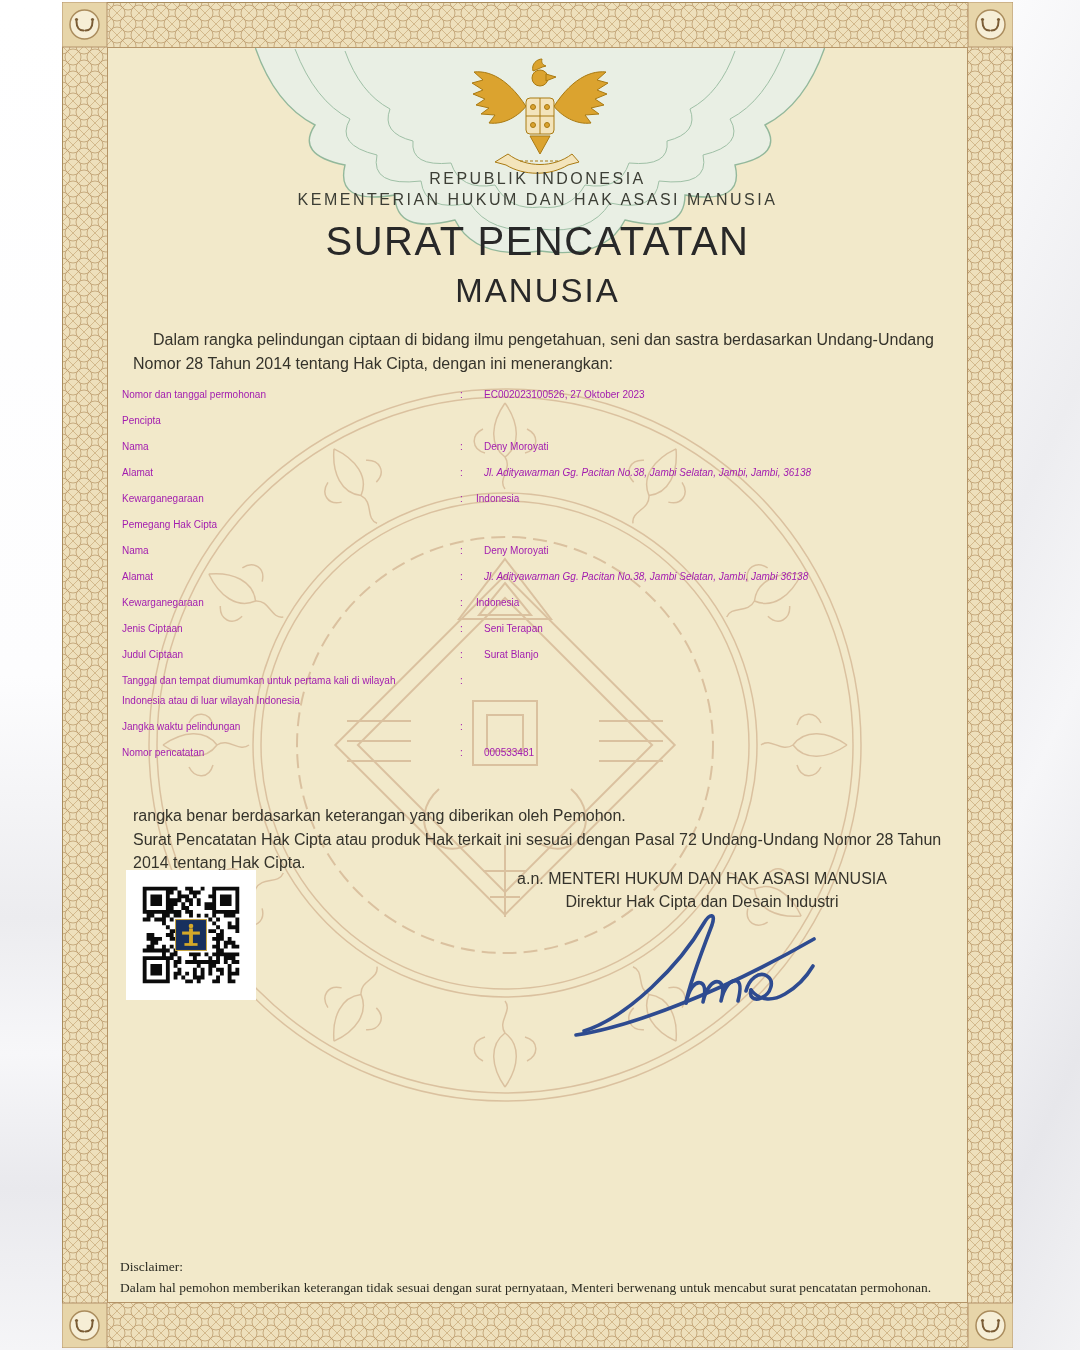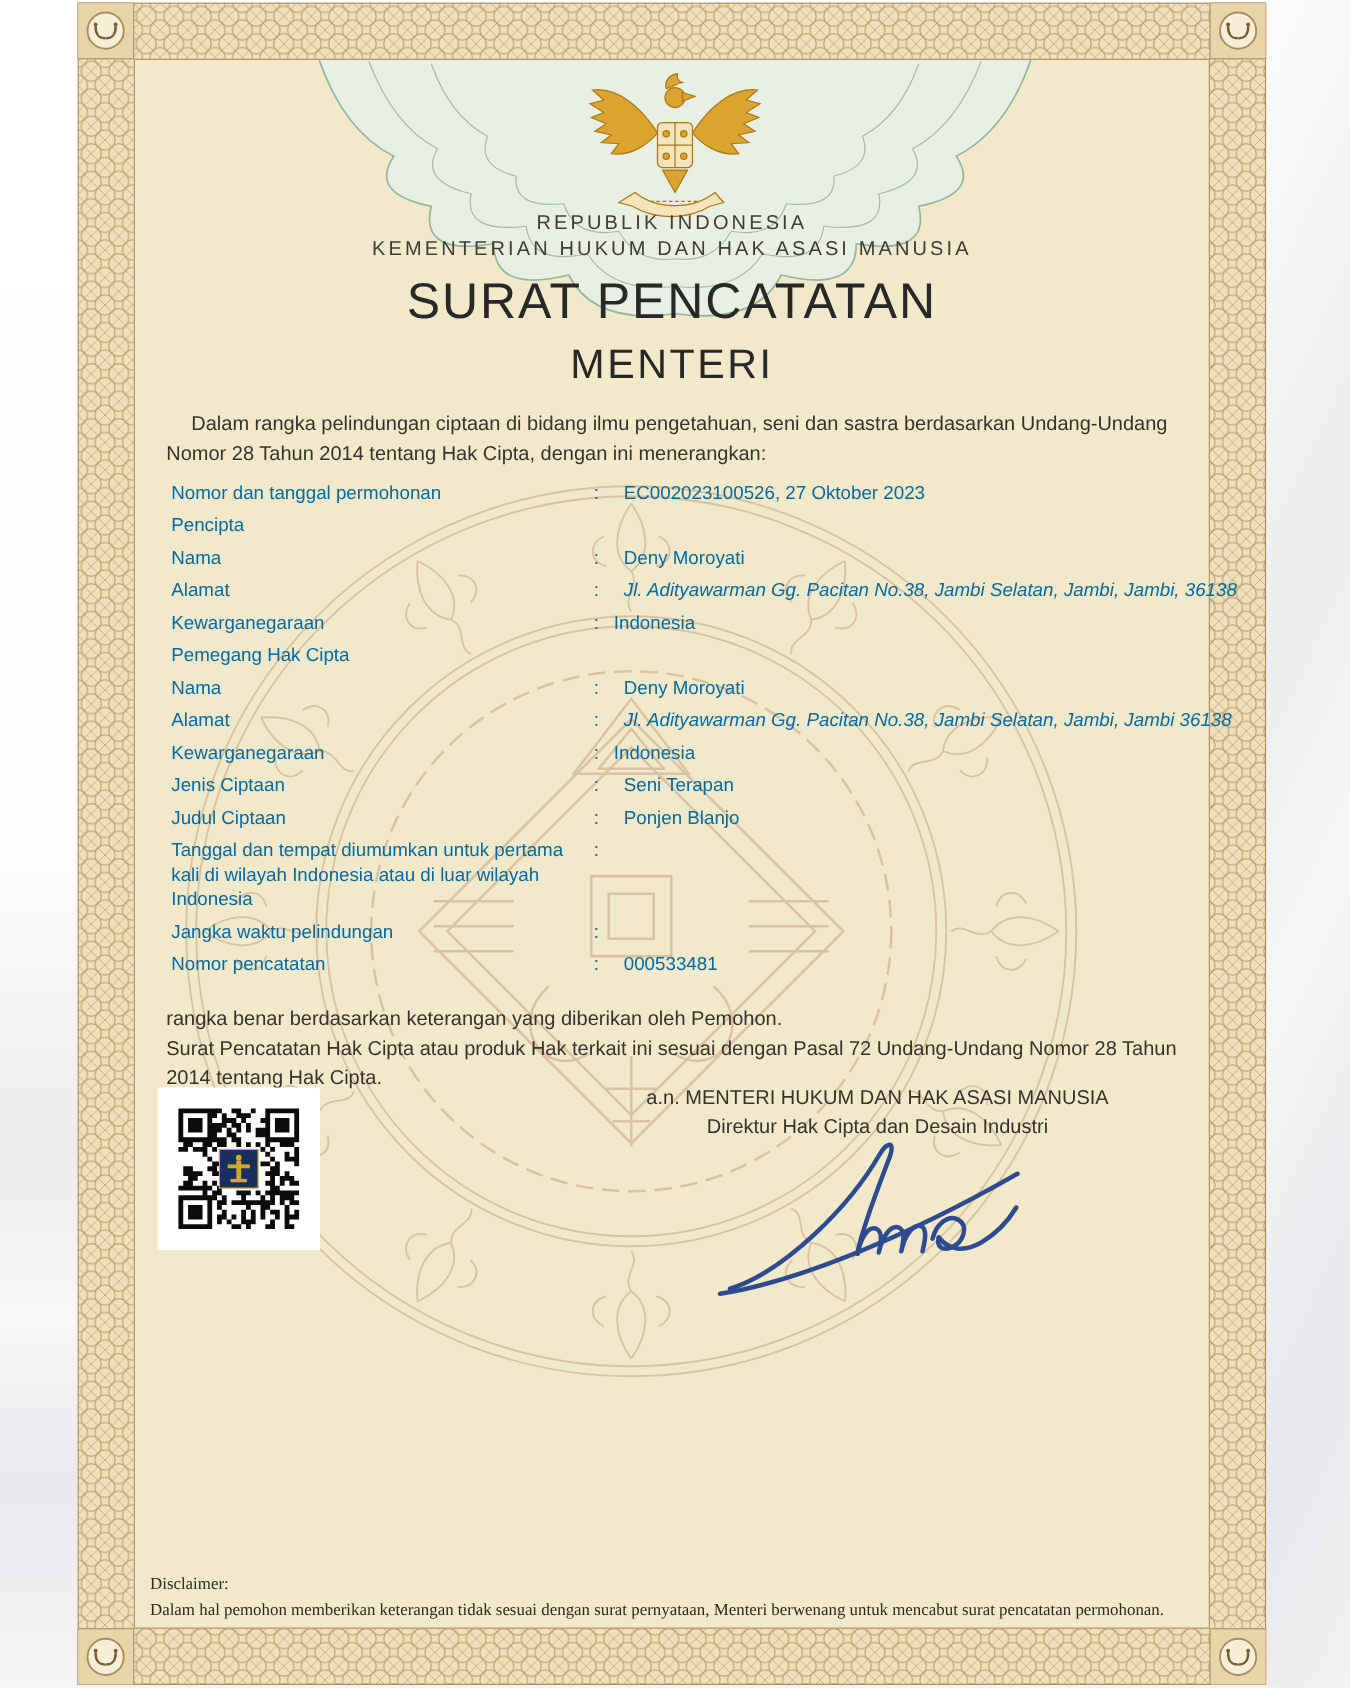--- a/index.html
+++ b/index.html
@@ -19,21 +19,21 @@
   
   .hdr{left:0;top:166px;width:951px;text-align:center;color:#3c3e35;
     font-size:16px;line-height:21px;letter-spacing:2.5px;z-index:6;}
   .title1{left:0;top:216px;width:951px;text-align:center;color:#282828;
     font-size:40px;letter-spacing:1.5px;line-height:46px;z-index:6;}
   .title2{left:0;top:270px;width:951px;text-align:center;color:#282828;
     font-size:33px;letter-spacing:2px;line-height:38px;z-index:6;}
   .intro{left:71px;top:326px;width:834px;color:#35332b;font-size:16px;
     line-height:23.5px;text-indent:20px;z-index:6;}
 
-  .fields{left:75px;top:383px;width:830px;color:#0369a1;font-size:15px;z-index:6;}
+  .fields{left:60px;top:383px;width:830px;color:#a21caf;font-size:10px;z-index:6;}
   .frow{display:flex;align-items:flex-start;margin-bottom:6.5px;line-height:19.5px;}
   .frow.section{margin-top:5px;}
   .frow.section .flabel{flex:1 1 auto;}
   .flabel{flex:0 0 338px;padding-right:24px;box-sizing:border-box;}
   .fcolon{flex:0 0 14px;}
   .fvalue{flex:1 1 auto;padding-left:10px;}
   .fvalue.nw{white-space:nowrap;font-style:italic;}
   .frow.tight .fvalue{padding-left:2px;}
 
   .declare{left:71px;top:802px;width:834px;color:#35332b;font-size:16px;line-height:23px;z-index:6;}
@@ -162,21 +162,21 @@
     <use href="#medal" transform="translate(22.5,1323.5)"></use>
     <use href="#medal" transform="translate(928.5,1323.5)"></use>
   </svg>
 
   <div class="abs title1">SURAT PENCATATAN</div>
 
   <div class="abs hdr">
     <div>REPUBLIK INDONESIA</div>
     <div>KEMENTERIAN HUKUM DAN HAK ASASI MANUSIA</div>
   </div>
-  <div class="abs title2">MENTERI</div>
+  <div class="abs title2">MANUSIA</div>
 
   <div class="abs intro">Dalam rangka pelindungan ciptaan di bidang ilmu pengetahuan, seni dan sastra berdasarkan Undang-Undang Nomor 28 Tahun 2014 tentang Hak Cipta, dengan ini menerangkan:</div>
 
   <div class="abs fields">
     <div class="frow">
       <span class="flabel">Nomor dan tanggal permohonan</span>
       <span class="fcolon">:</span>
       <span class="fvalue">EC002023100526, 27 Oktober 2023</span>
     </div>
     <div class="frow section">
@@ -216,21 +216,21 @@
       <span class="fvalue">Indonesia</span>
     </div>
     <div class="frow">
       <span class="flabel">Jenis Ciptaan</span>
       <span class="fcolon">:</span>
       <span class="fvalue">Seni Terapan</span>
     </div>
     <div class="frow">
       <span class="flabel">Judul Ciptaan</span>
       <span class="fcolon">:</span>
-      <span class="fvalue">Ponjen Blanjo</span>
+      <span class="fvalue">Surat Blanjo</span>
     </div>
     <div class="frow">
       <span class="flabel">Tanggal dan tempat diumumkan untuk pertama kali di wilayah Indonesia atau di luar wilayah Indonesia</span>
       <span class="fcolon">:</span>
     </div>
     <div class="frow">
       <span class="flabel">Jangka waktu pelindungan</span>
       <span class="fcolon">:</span>
     </div>
     <div class="frow">

